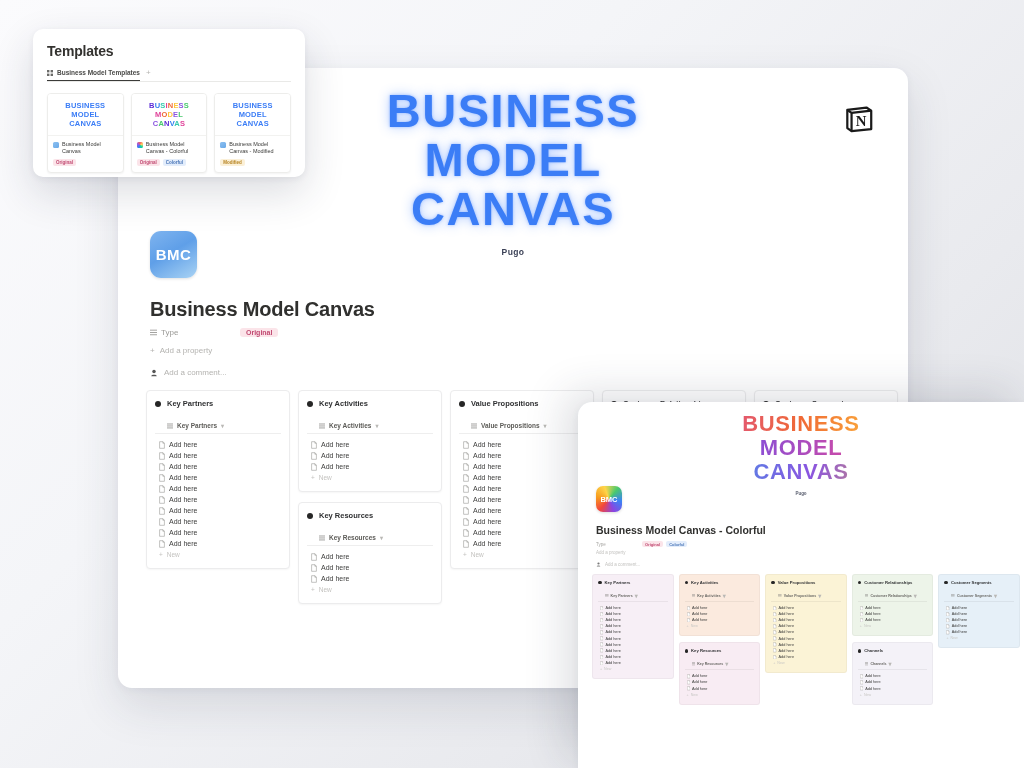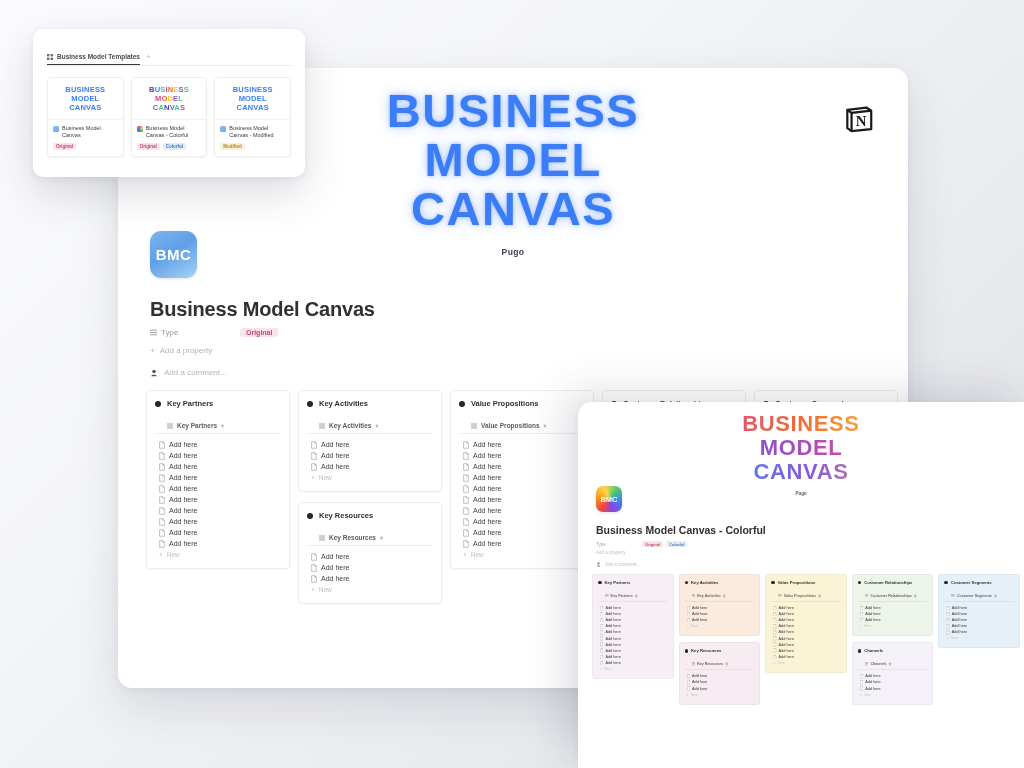--- a/index.html
+++ b/index.html
@@ -578,20 +578,21 @@
             <div class="card-head">
               <span class="bullet"></span>
               <span>Customer Segments</span>
             </div>
           </div>
         </div>
       </div>
   </div>
 
   <div class="tpl-panel">
+    <div class="tpl-title">Templates</div>
     <div class="tpl-tabbar">
       <div class="tpl-tab">
         <svg width="6" height="6" viewBox="0 0 10 10">
           <rect x="0" y="0" width="4" height="4" fill="#6b6b69"></rect>
           <rect x="6" y="0" width="4" height="4" fill="#6b6b69"></rect>
           <rect x="0" y="6" width="4" height="4" fill="#6b6b69"></rect>
           <rect x="6" y="6" width="4" height="4" fill="#6b6b69"></rect>
         </svg>
         <span>Business Model Templates</span>
       </div>

